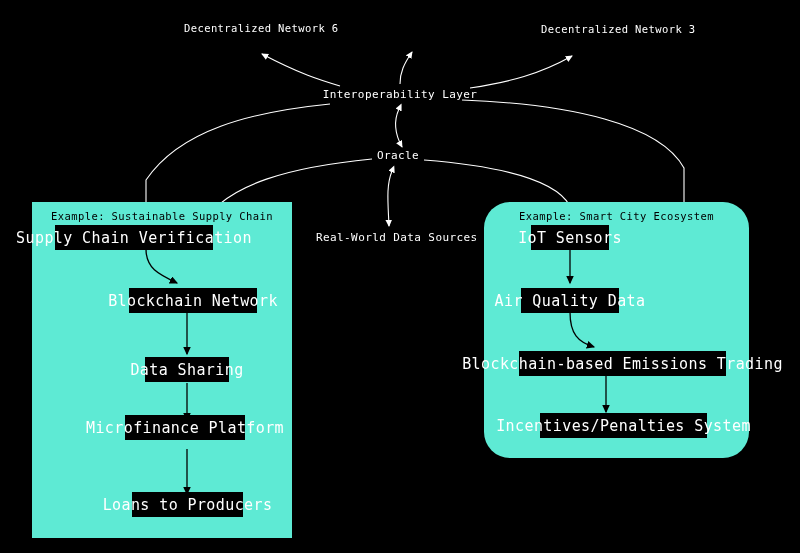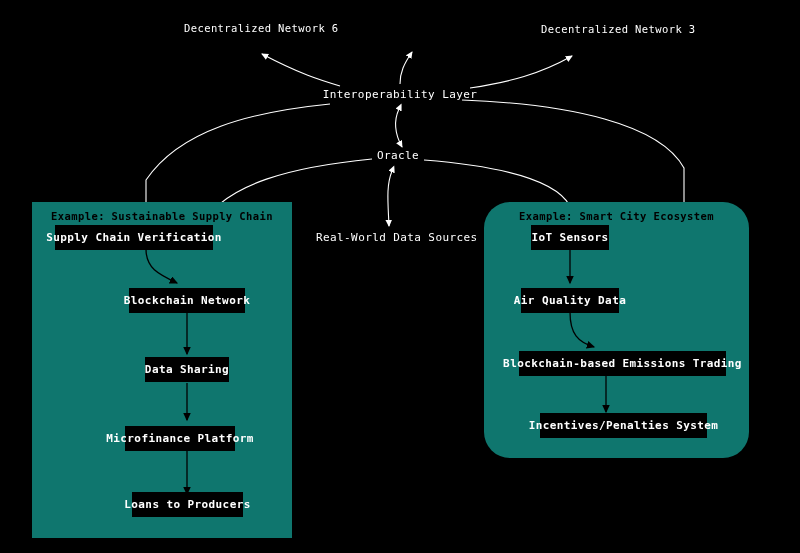--- a/index.html
+++ b/index.html
@@ -18,37 +18,36 @@
   svg.layer {
     position: absolute;
     left: 0;
     top: 0;
     width: 800px;
     height: 553px;
     pointer-events: none;
   }
   .panel {
     position: absolute;
-    background: #0f766e;
+    background: #5eead4;
     box-sizing: border-box;
-    font-weight: bold;
   }
   .panel-title {
     position: absolute;
     color: #000000;
     font-size: 10.5px;
     letter-spacing: 0.4px;
     white-space: nowrap;
     text-align: center;
   }
   .node {
     position: absolute;
     background: #000000;
     color: #ffffff;
-    font-size: 11px;
+    font-size: 15px;
     letter-spacing: 0.4px;
     white-space: nowrap;
     display: flex;
     align-items: center;
     justify-content: center;
     box-sizing: border-box;
     padding: 0 9px;
     height: 25px;
   }
   .plain-label {
@@ -113,25 +112,25 @@
 
       <path d="M 155,181 L 155,218" fill="none" stroke="#000000" stroke-width="1.3" marker-end="url(#arrowhead-blk)"></path>
 
       <path d="M 155,247 L 155,292" fill="none" stroke="#000000" stroke-width="1.3" marker-end="url(#arrowhead-blk)"></path>
     </svg>
 
     <div class="panel-title" style="left:0; top:8px; width:260px;">Example: Sustainable Supply Chain</div>
 
     <div class="node" style="left:23px; top:23px; width:158px;">Supply Chain Verification</div>
 
-    <div class="node" style="left:97px; top:86px; width:116px;">Blockchain Network</div>
+    <div class="node" style="left:97px; top:86px; width:128px;">Blockchain Network</div>
 
     <div class="node" style="left:113px; top:155px; width:84px;">Data Sharing</div>
 
-    <div class="node" style="left:93px; top:224px; width:110px;">Microfinance Platform</div>
+    <div class="node" style="left:93px; top:213px; width:120px;">Microfinance Platform</div>
 
     <div class="node" style="left:100px; top:290px; width:111px;">Loans to Producers</div>
   </div>
 
   <div class="panel" style="left:484px; top:202px; width:265px; height:256px;border-radius:26px;">
     <svg class="layer" viewBox="0 0 265 256" style="width:265px;height:256px;">
 
       <path d="M 86,47 L 86,81" fill="none" stroke="#000000" stroke-width="1.3" marker-end="url(#arrowhead-blk)"></path>
 
       <path d="M 86,110 C 86,132 94,140 110,145" fill="none" stroke="#000000" stroke-width="1.3" marker-end="url(#arrowhead-blk)"></path>

